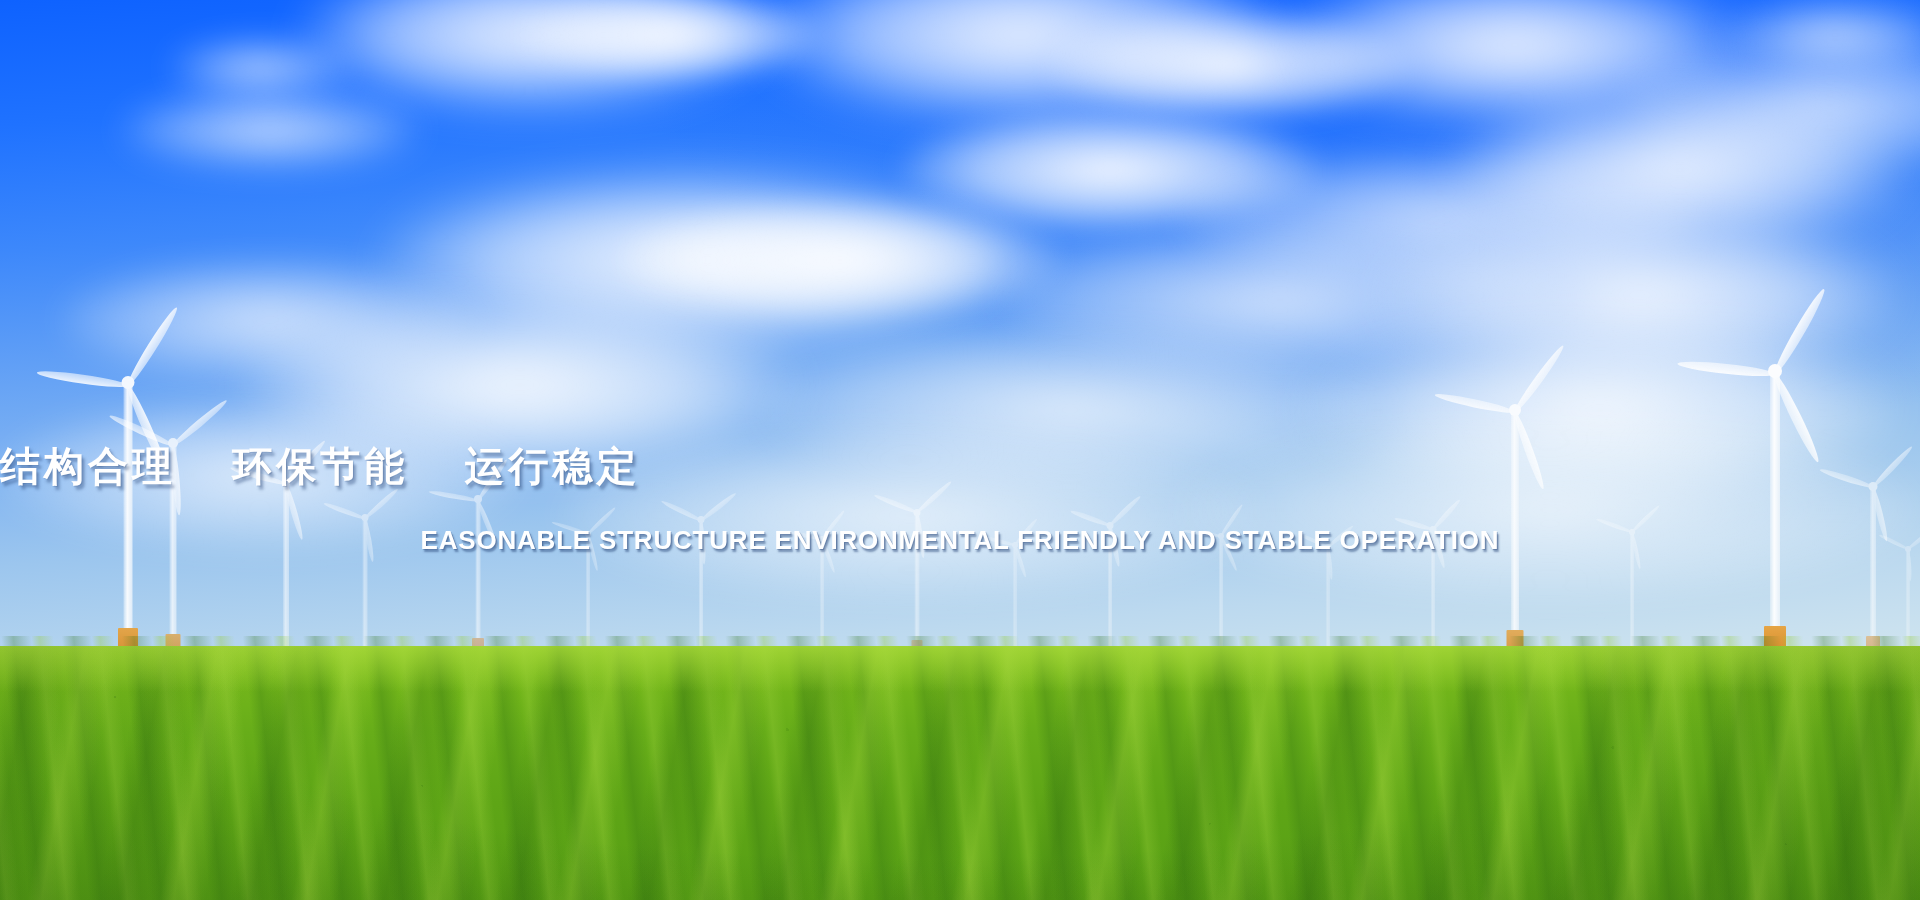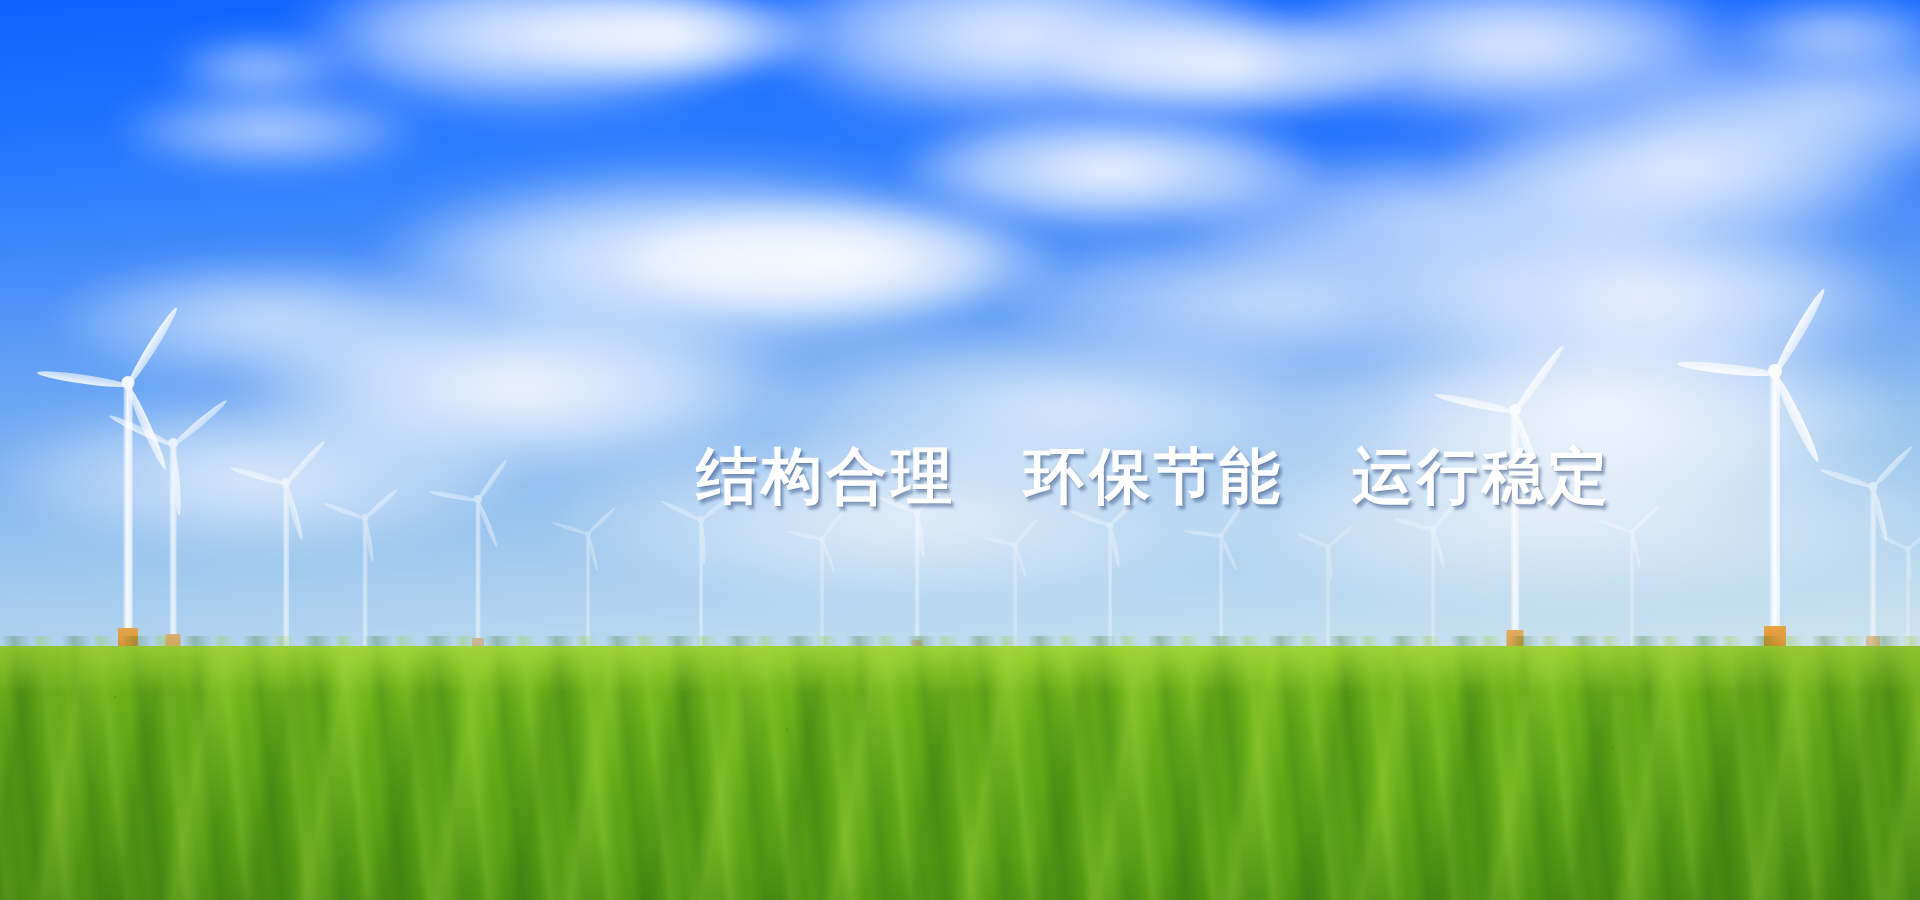--- a/index.html
+++ b/index.html
@@ -59,22 +59,22 @@
           background:linear-gradient(to right, rgba(255,255,255,.35), #ffffff 42%, rgba(236,243,250,.85) 100%);
           border-radius:1px;}
   .t-base{position:absolute;left:50%;bottom:0;transform:translateX(-50%);
           background:linear-gradient(to bottom,#e8a23c,#d98b26);border-radius:1px;}
   .t-hub{position:absolute;left:50%;transform:translateX(-50%);border-radius:50%;background:#fff;}
   .t-blade{position:absolute;background:linear-gradient(to bottom, rgba(255,255,255,.95), rgba(255,255,255,.6));
            border-radius:50%/50%;transform-origin:left center;}
   .headline{position:absolute;left:0;top:272px;width:1920px;text-align:center;
     font-size:112px;line-height:1;font-weight:700;color:#ffffff;letter-spacing:10px;
     text-shadow:4px 5px 3px rgba(40,70,120,.45), 2px 2px 1px rgba(60,90,140,.35);}
-  .subline{position:absolute;left:0;top:446px;width:1612px;text-align:right;
-    font-size:61px;line-height:1;font-weight:700;color:#ffffff;letter-spacing:4px;
+  .subline{position:absolute;left:0;top:446px;width:1612px;text-align:left;
+    font-size:40px;line-height:1;font-weight:700;color:#ffffff;letter-spacing:4px;
     text-shadow:3px 4px 3px rgba(40,70,120,.42), 1px 1px 1px rgba(60,90,140,.3);}
   .subline .gap{display:inline-block;width:26px;}
   .engline{position:absolute;left:0;top:527px;width:1920px;text-align:center;
     font-size:26px;line-height:1;font-weight:700;color:#ffffff;letter-spacing:.8px;
     text-shadow:2px 3px 2px rgba(40,70,120,.5), 1px 1px 0 rgba(60,90,140,.35);}
 </style>
 </head>
 <body>
 
 <div id="banner">
@@ -281,14 +281,15 @@
 
 
   <div class="subline">
     <span>结构合理</span>
     <span class="gap"></span>
     <span>环保节能</span>
     <span class="gap"></span>
     <span>运行稳定</span>
   </div>
 
+  <div class="engline">EASONABLE STRUCTURE ENVIRONMENTAL FRIENDLY AND STABLE OPERATION</div>
 
 </div>
 
 </body></html>

